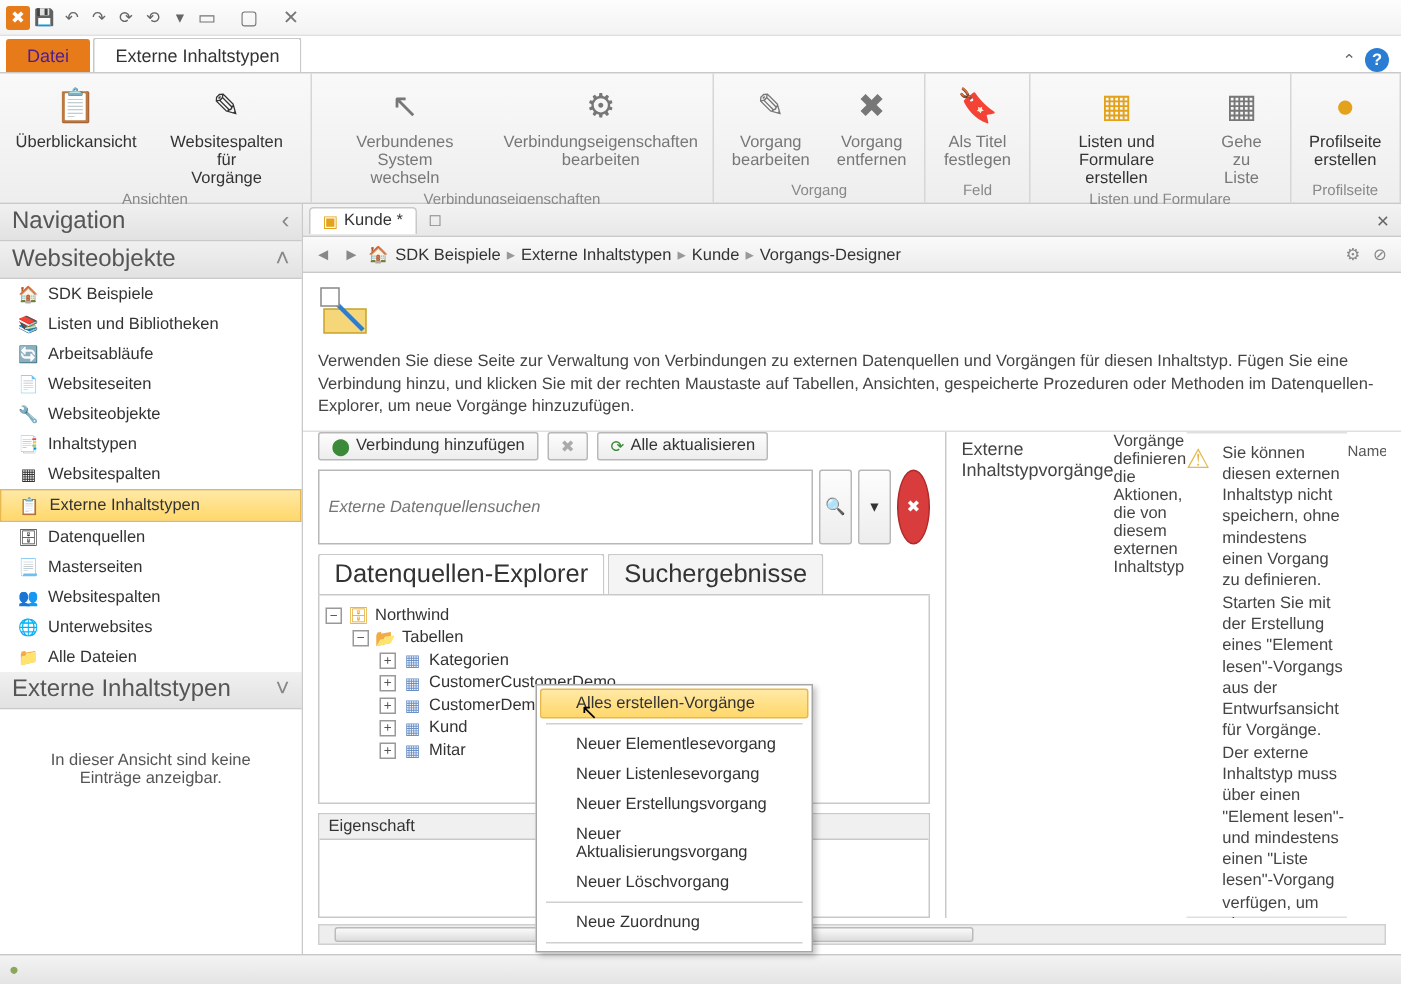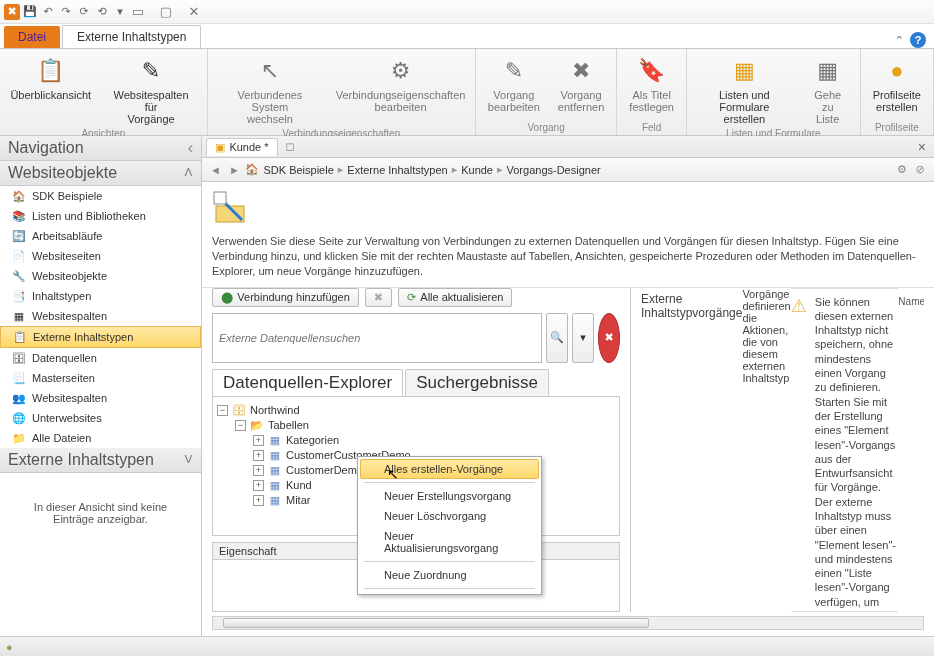--- a/index.html
+++ b/index.html
@@ -403,20 +403,22 @@
   </div>
 </div>
 
 <div class="statusbar">
   <span class="sicon">●</span>
 </div>
 
 <div class="ctxmenu">
   <div class="mitem hover">Alles erstellen-Vorgänge</div>
   <div class="msep"></div>
+  <div class="mitem">Neuer Elementlesevorgang</div>
+  <div class="mitem">Neuer Listenlesevorgang</div>
   <div class="mitem">Neuer Erstellungsvorgang</div>
+  <div class="mitem">Neuer Aktualisierungsvorgang</div>
   <div class="mitem">Neuer Löschvorgang</div>
-  <div class="mitem">Neuer Aktualisierungsvorgang</div>
   <div class="msep"></div>
   <div class="mitem">Neue Zuordnung</div>
   <div class="msep"></div>
 </div>
 <div class="cursor">↖</div>
 
 </body></html>

